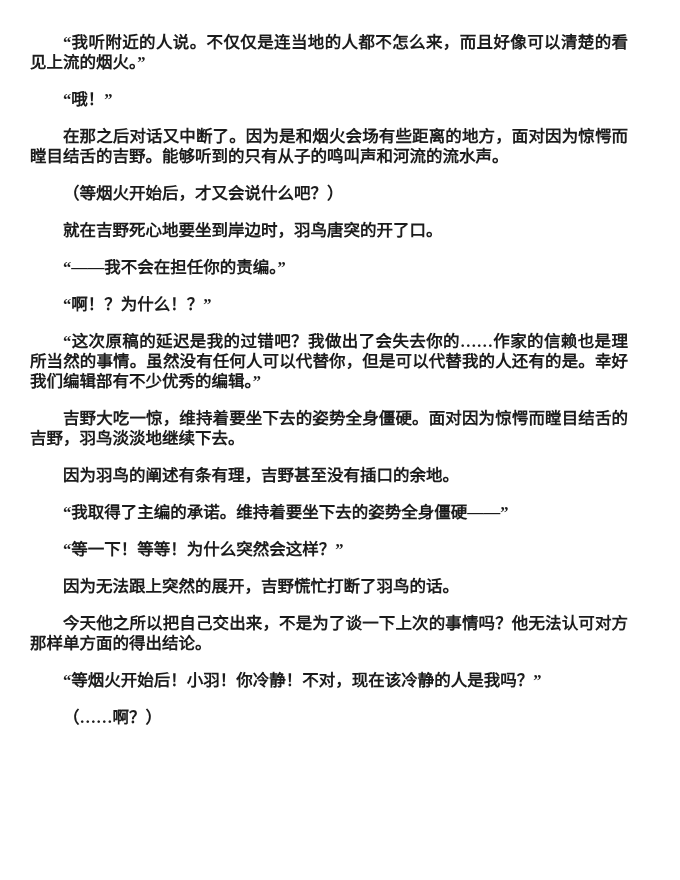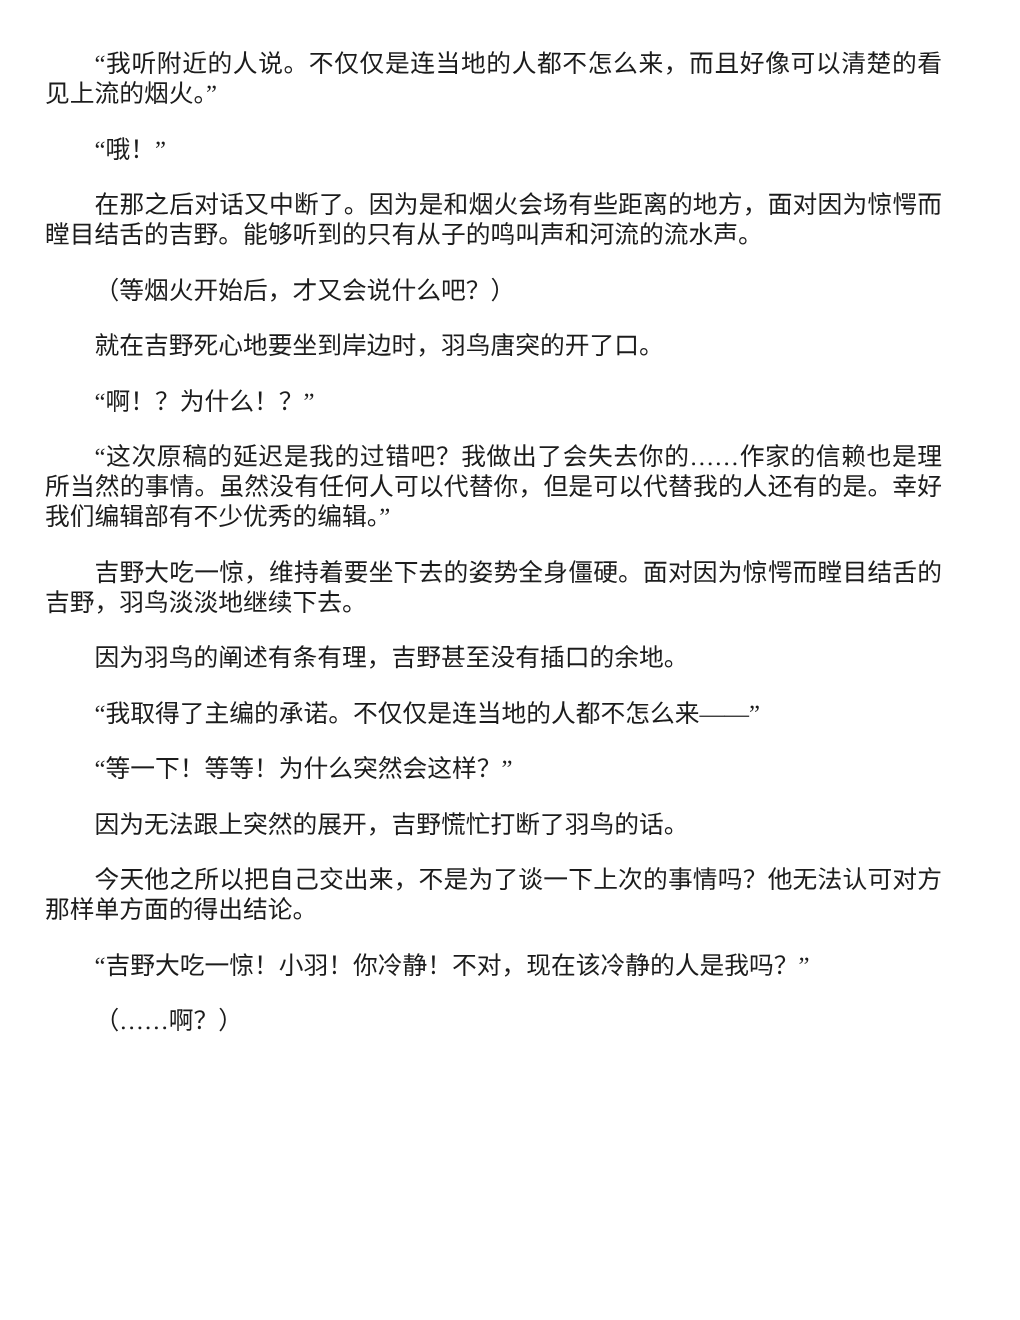--- a/index.html
+++ b/index.html
@@ -12,20 +12,21 @@
     height: 880px;
     overflow: hidden;
     font-family: "Liberation Serif", "DejaVu Serif", serif;
   }
   .page {
     box-sizing: border-box;
     width: 680px;
     height: 756px;
     padding: 33px 52px 10px 30px;
     background: #ffffff;
+    font-weight: bold;
   }
   .page p {
     margin: 0 0 17px 0;
     font-size: 16.5px;
     line-height: 20px;
     color: #1c1c1c;
     text-indent: 2em;
     text-align: justify;
     letter-spacing: 0;
     word-break: normal;
@@ -33,23 +34,24 @@
 </style>
 </head>
 <body>
 
 <div class="page">
   <p>“我听附近的人说。不仅仅是连当地的人都不怎么来，而且好像可以清楚的看见上流的烟火。”</p>
   <p>“哦！”</p>
   <p>在那之后对话又中断了。因为是和烟火会场有些距离的地方，面对因为惊愕而瞠目结舌的吉野。能够听到的只有从子的鸣叫声和河流的流水声。</p>
   <p>（等烟火开始后，才又会说什么吧？）</p>
   <p>就在吉野死心地要坐到岸边时，羽鸟唐突的开了口。</p>
+  <p>“——我不会在担任你的责编。”</p>
   <p>“啊！？为什么！？”</p>
   <p>“这次原稿的延迟是我的过错吧？我做出了会失去你的……作家的信赖也是理所当然的事情。虽然没有任何人可以代替你，但是可以代替我的人还有的是。幸好我们编辑部有不少优秀的编辑。”</p>
   <p>吉野大吃一惊，维持着要坐下去的姿势全身僵硬。面对因为惊愕而瞠目结舌的吉野，羽鸟淡淡地继续下去。</p>
   <p>因为羽鸟的阐述有条有理，吉野甚至没有插口的余地。</p>
-  <p>“我取得了主编的承诺。不仅仅是连当地的人都不怎么来——”</p>
+  <p>“我取得了主编的承诺。维持着要坐下去的姿势全身僵硬——”</p>
   <p>“等一下！等等！为什么突然会这样？”</p>
   <p>因为无法跟上突然的展开，吉野慌忙打断了羽鸟的话。</p>
   <p>今天他之所以把自己交出来，不是为了谈一下上次的事情吗？他无法认可对方那样单方面的得出结论。</p>
-  <p>“吉野大吃一惊！小羽！你冷静！不对，现在该冷静的人是我吗？”</p>
+  <p>“等烟火开始后！小羽！你冷静！不对，现在该冷静的人是我吗？”</p>
   <p>（……啊？）</p>
 </div>
 
 </body></html>

